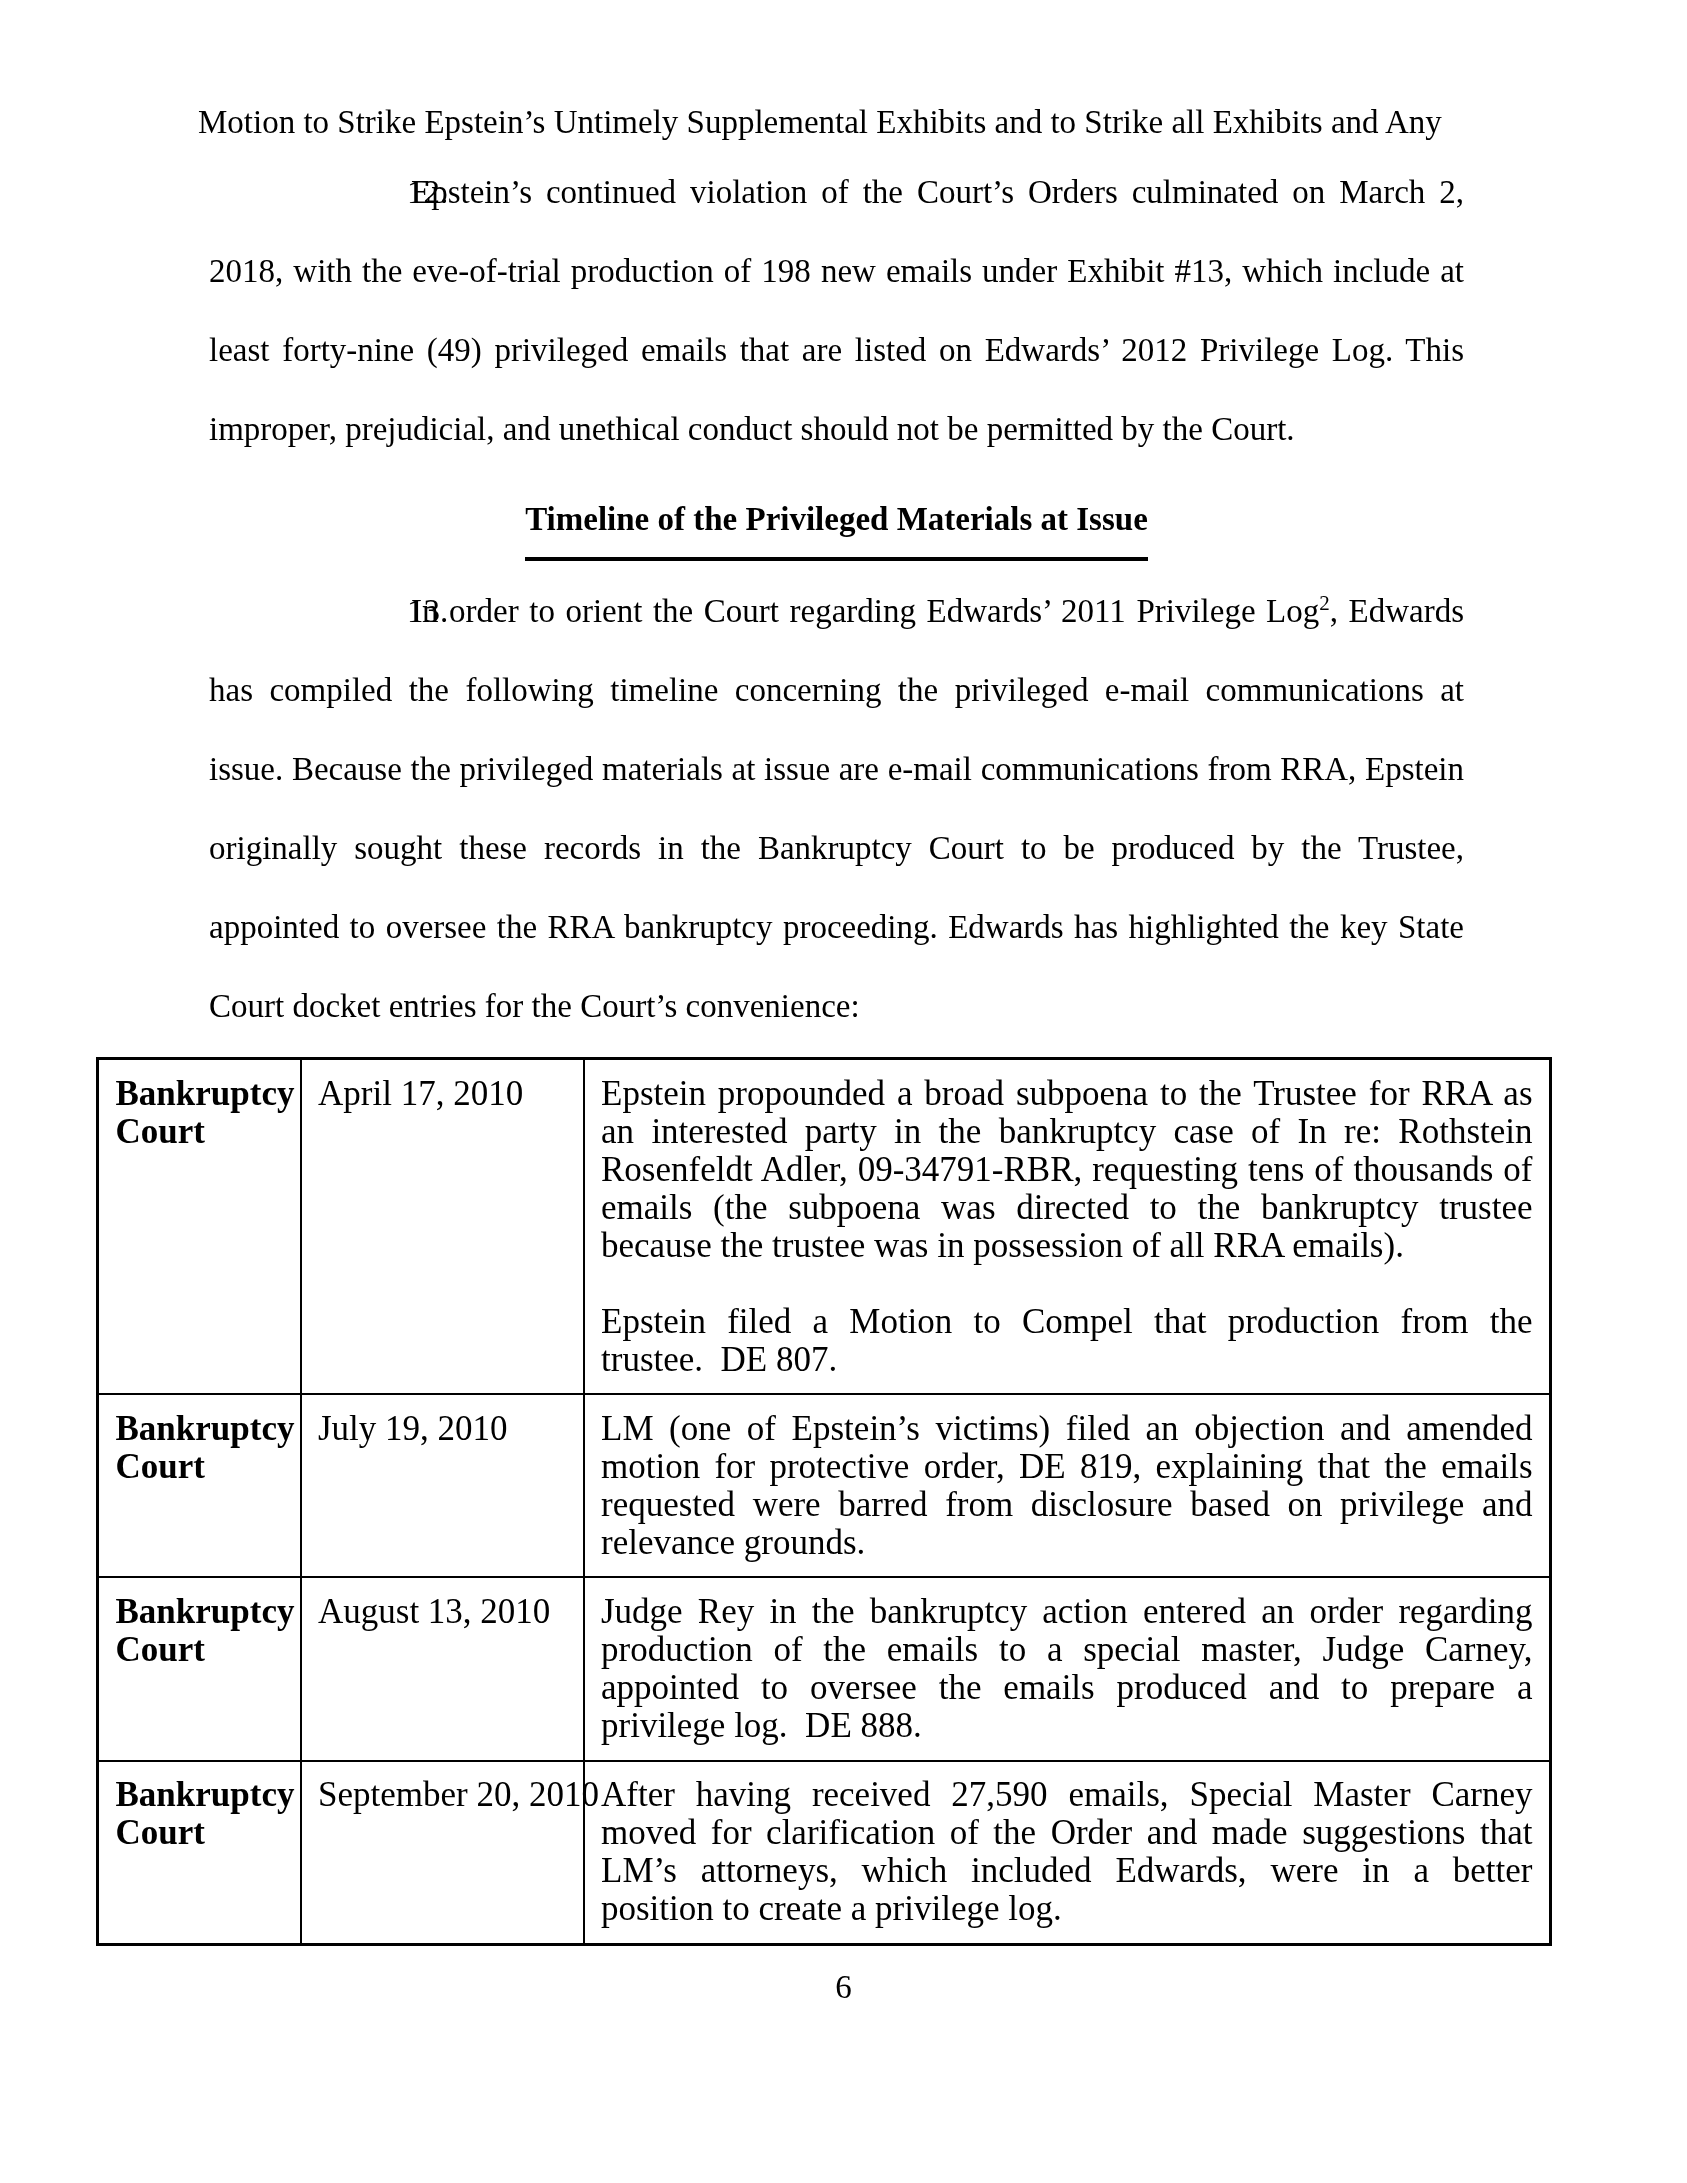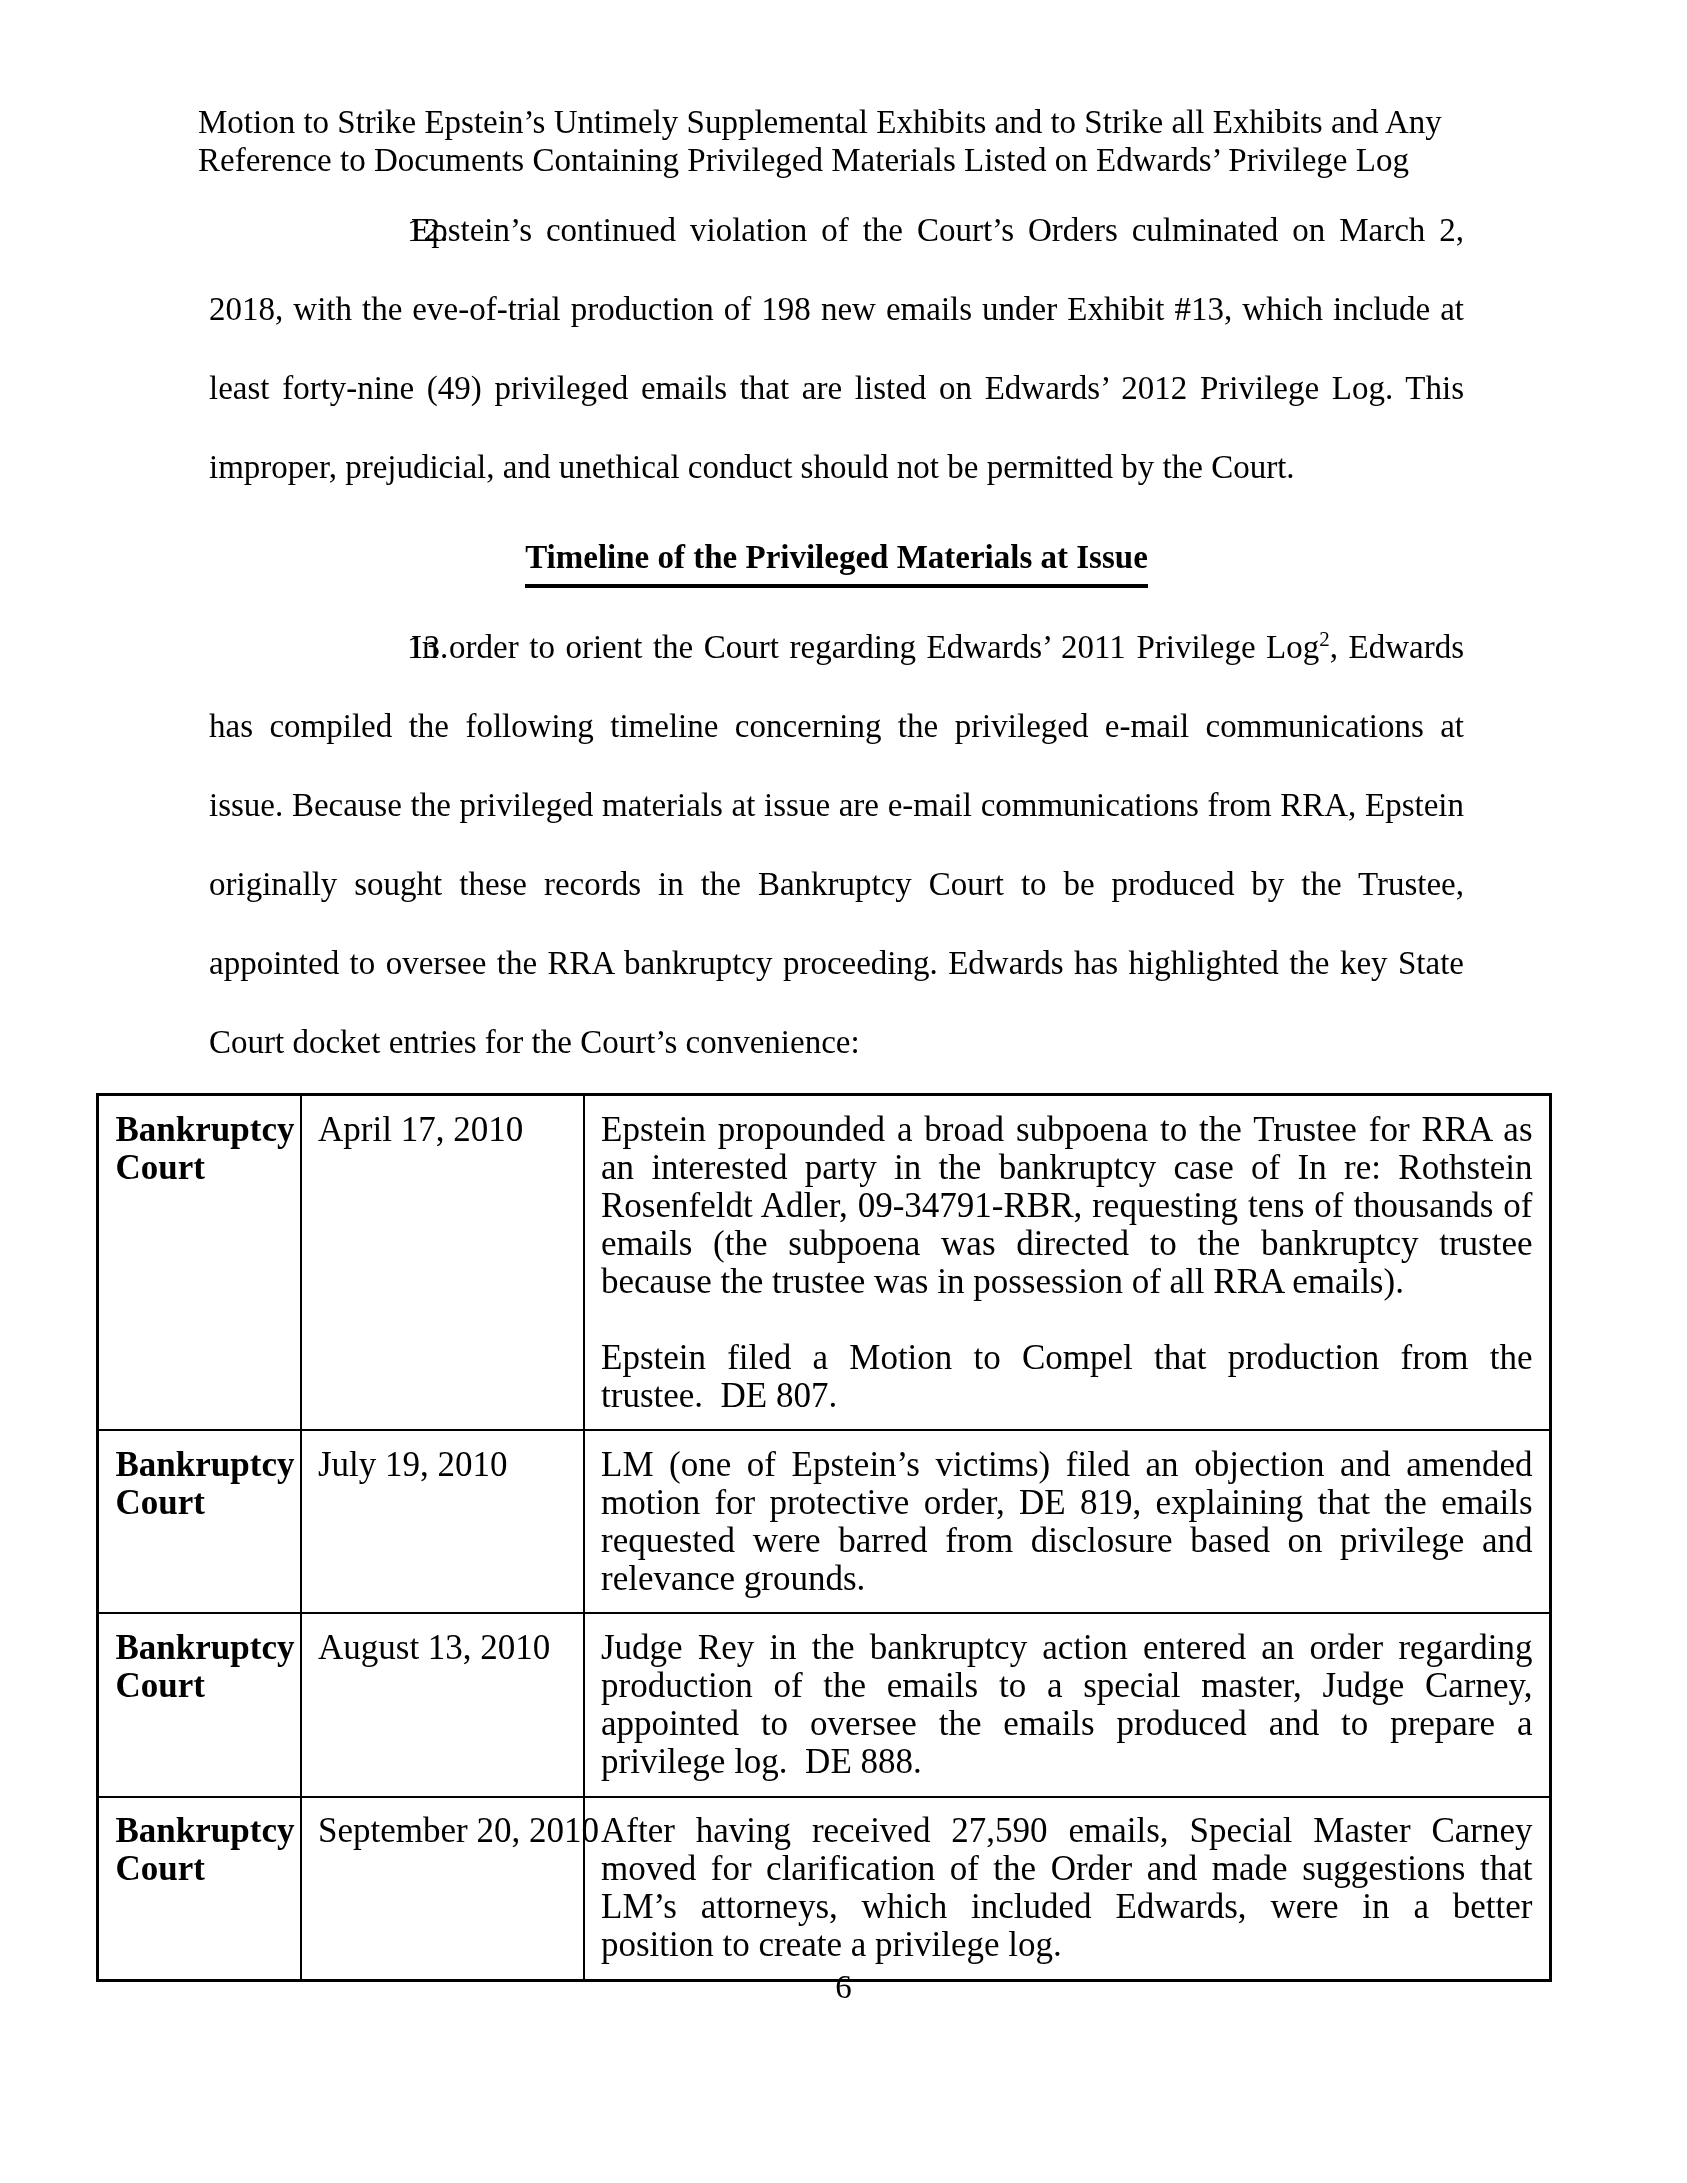--- a/index.html
+++ b/index.html
@@ -40,21 +40,21 @@
   .section-heading {
     text-align: center;
     text-indent: 0;
     font-weight: bold;
     margin: 0;
   }
   .underline-span {
     display: inline-block;
     line-height: 41px;
     border-bottom: 4.6px solid #000;
-    padding-bottom: 6px;
+    padding-bottom: 17px;
   }
   .sup {
     font-size: 21px;
     vertical-align: super;
     line-height: 0;
   }
   table.timeline {
     margin-left: 96px;
     margin-top: 1.3px;
     border-collapse: collapse;
@@ -113,21 +113,20 @@
 </style>
 </head>
 <body>
 
 <div class="page">
 
   <div class="content">
 
     <div class="doc-header">
       <div>Motion to Strike Epstein’s Untimely Supplemental Exhibits and to Strike all Exhibits and Any</div>
-      <div>Reference to Documents Containing Privileged Materials Listed on Edwards’ Privilege Log</div>
     </div>
 
     <div class="doc-body">
 
       <p class="body-para"><span class="para-num">12.</span><span>Epstein’s continued violation of the Court’s Orders culminated on March 2, 2018, with the eve-of-trial production of 198 new emails under Exhibit #13, which include at least forty-nine (49) privileged emails that are listed on Edwards’ 2012 Privilege Log. This improper, prejudicial, and unethical conduct should not be permitted by the Court.</span></p>
 
       <p class="section-heading"><span class="underline-span">Timeline of the Privileged Materials at Issue</span></p>
 
       <p class="body-para"><span class="para-num">13.</span><span>In order to orient the Court regarding Edwards’ 2011 Privilege Log</span><span class="sup">2</span><span>, Edwards has compiled the following timeline concerning the privileged e-mail communications at issue. Because the privileged materials at issue are e-mail communications from RRA, Epstein originally sought these records in the Bankruptcy Court to be produced by the Trustee, appointed to oversee the RRA bankruptcy proceeding. Edwards has highlighted the key State Court docket entries for the Court’s convenience:</span></p>
 

